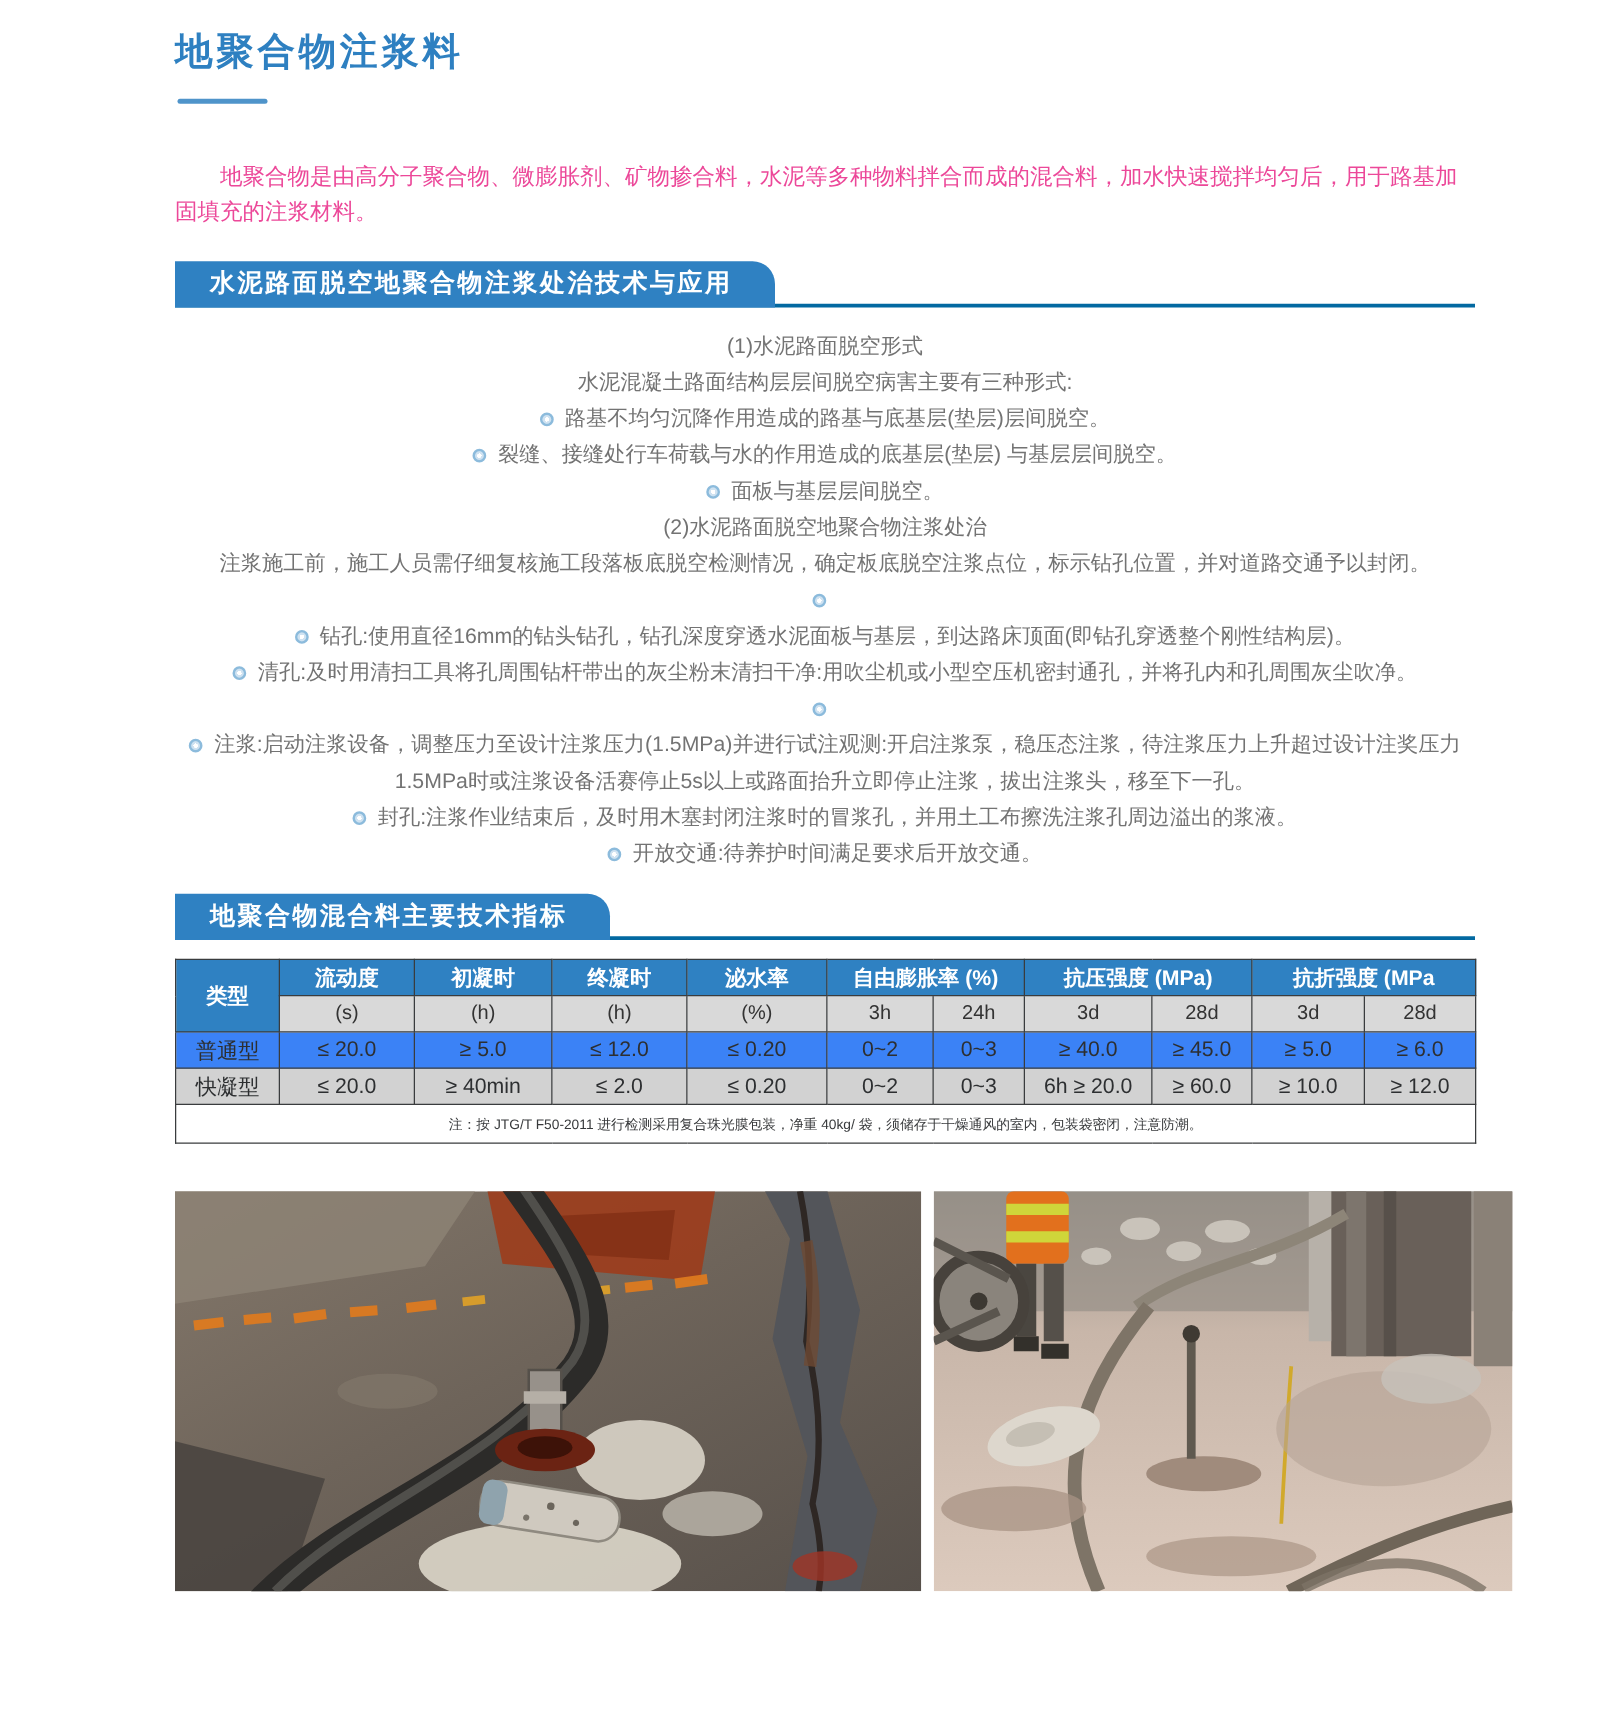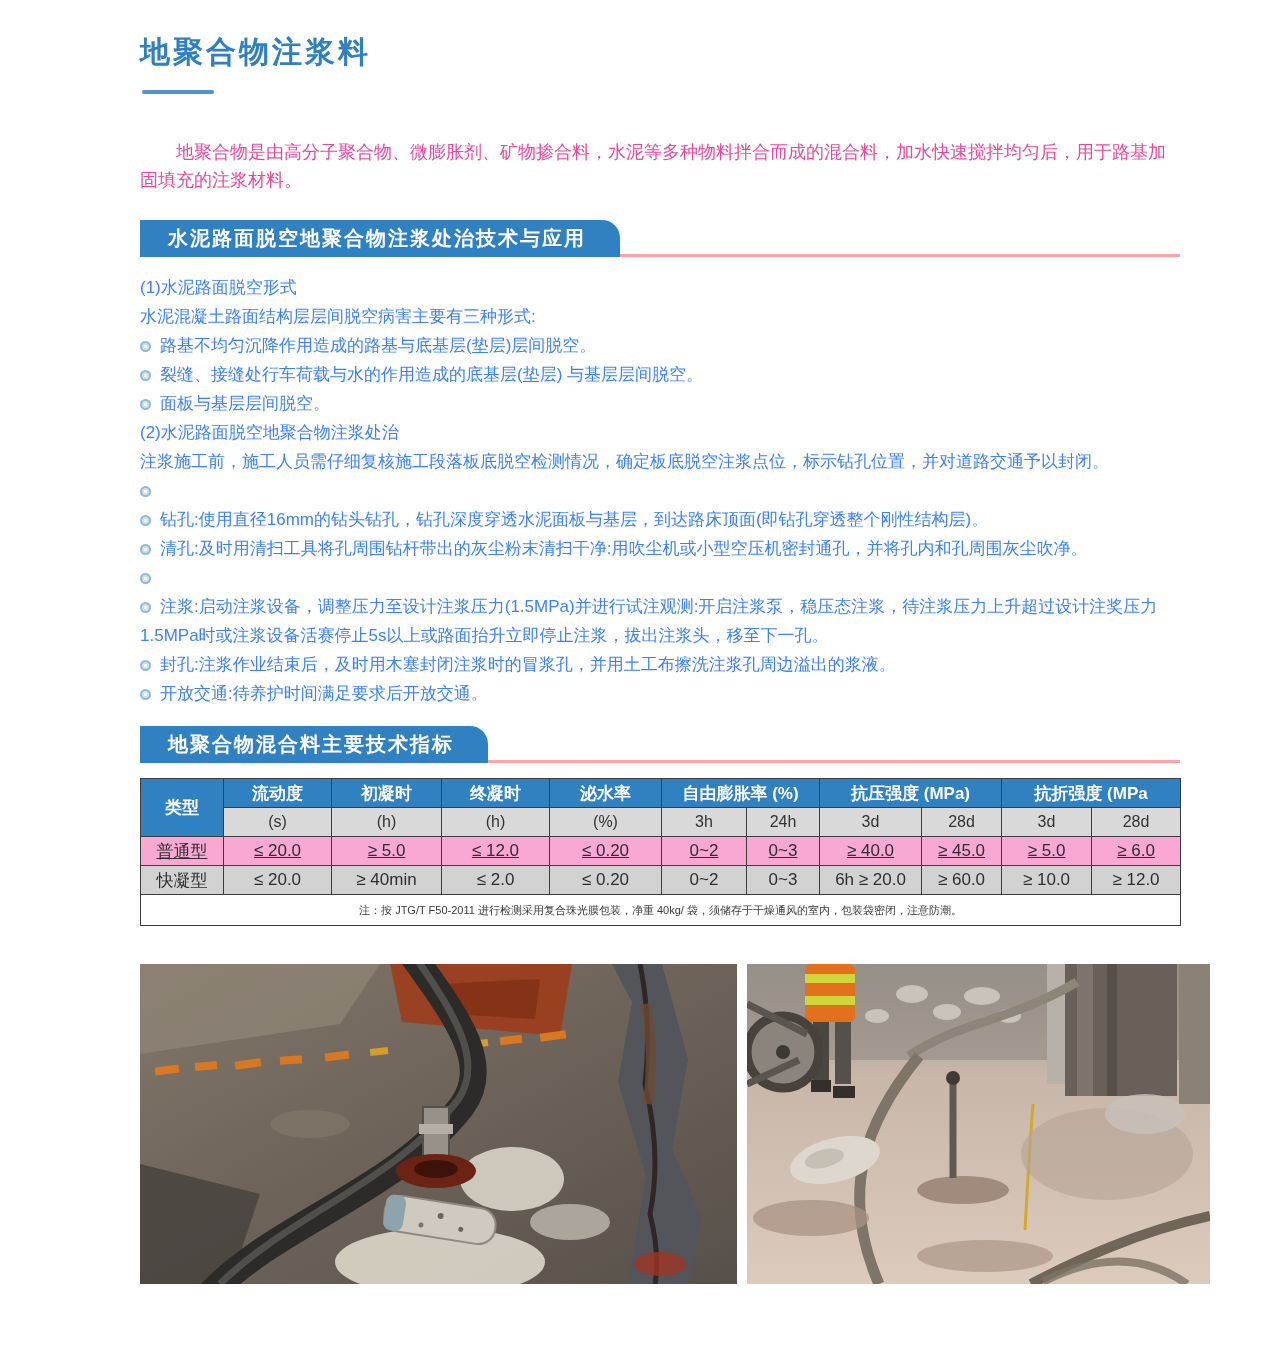--- a/index.html
+++ b/index.html
@@ -1,48 +1,48 @@
 <!DOCTYPE html>
 <html lang="zh"><head>
 <meta charset="utf-8">
 <style>
   * { margin:0; padding:0; box-sizing:border-box; }
   html,body { background:#ffffff; }
   body { font-family:"Liberation Sans","DejaVu Sans",sans-serif; }
   .page { position:relative; width:1280px; height:1372px; background:#fff; overflow:hidden; }
-  .content { width:1040px; margin-left:140px; padding-top:21px;margin-top:11px; }
+  .content { width:1040px; margin-left:140px; padding-top:21px; }
 
   
   .doc-title { font-size:30px; font-weight:bold; color:#2e80c1; letter-spacing:3px; }
   .title-rule { width:72px; height:4px; background:#4f94ca; border-radius:2px; margin-top:17px; margin-left:2px; }
 
   
   .intro { margin-top:44px; font-size:18px; line-height:28px; color:#ec4899; text-indent:2em; }
 
   
-  .sec-bar { margin-top:26px; border-bottom:3px solid #fca5a5; height:37px; position:relative; }
+  .sec-bar { margin-top:26px; border-bottom:3px solid #0369a1; height:37px; position:relative; }
   .sec-tab { display:inline-block; height:37px; line-height:36px; background:#2f81c2; color:#ffffff;
              font-size:20px; font-weight:bold; letter-spacing:2px; padding:0 34px 0 28px;
              border-radius:0 18px 0 0; }
   .sec-bar.second { margin-top:18px; }
 
   
-  .tech-list { margin-top:16px; font-size:17px; line-height:29px; color:#3b82f6; }
+  .tech-list { margin-top:16px; font-size:17px; line-height:29px; color:#737373;text-align:center; }
   .tech-list .li { display:block; }
   .ring { display:inline-block; width:11px; height:11px; border-radius:50%;
           border:2px solid #8cbbdc; background:radial-gradient(circle,#ffffff 35%,#cfe2f1 36%);
           margin-right:9px; vertical-align:-1px; }
 
   
   .spec-table { margin-top:15px; width:1040px; border-collapse:collapse; table-layout:fixed;
                 font-size:17px; color:#2d2f31; text-align:center; }
   .spec-table th, .spec-table td { border:1.5px solid #3a3c3e; padding:0; height:29px; vertical-align:middle; }
   .spec-table .th-blue { background:#2f81c2; color:#ffffff; font-weight:bold; font-size:17px; }
   .spec-table .th-unit { background:#d9d9d9; font-weight:normal; font-size:16px; color:#333; }
-  .spec-table tr.row-even td { background:#f9a8d4;text-decoration:underline; }
+  .spec-table tr.row-even td { background:#3b82f6; }
   .spec-table tr.row-odd td { background:#d2d2d2; }
   .spec-table td.note-cell { font-size:11px; color:#37393b; height:31px; background:#fff; }
 
   
   .photos { margin-top:38px; display:flex; gap:10px; }
   .photo { display:block; }
   .photo svg { display:block; }
 </style>
 </head>
 <body>

